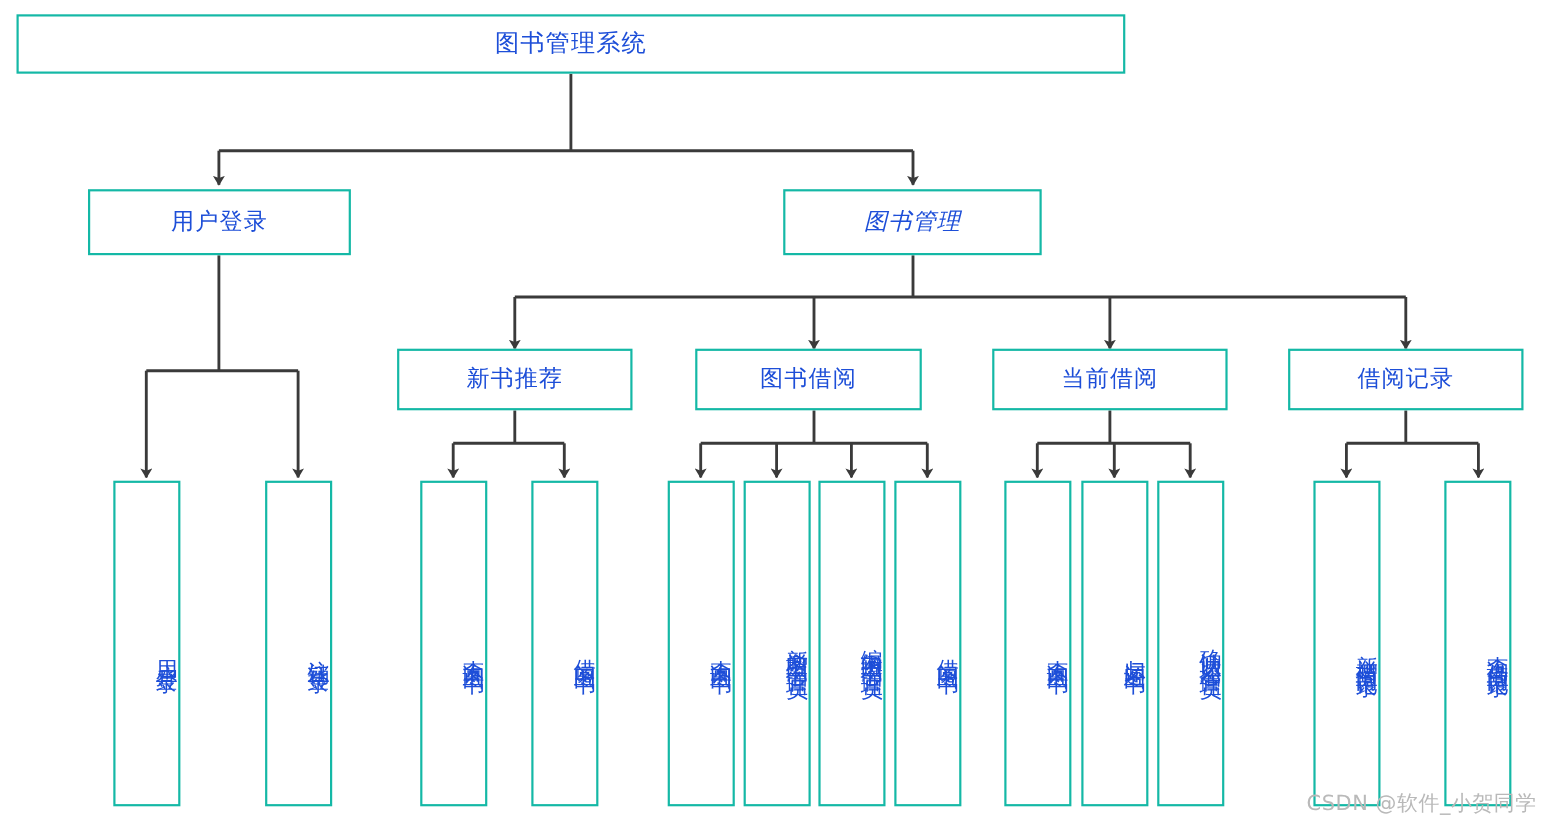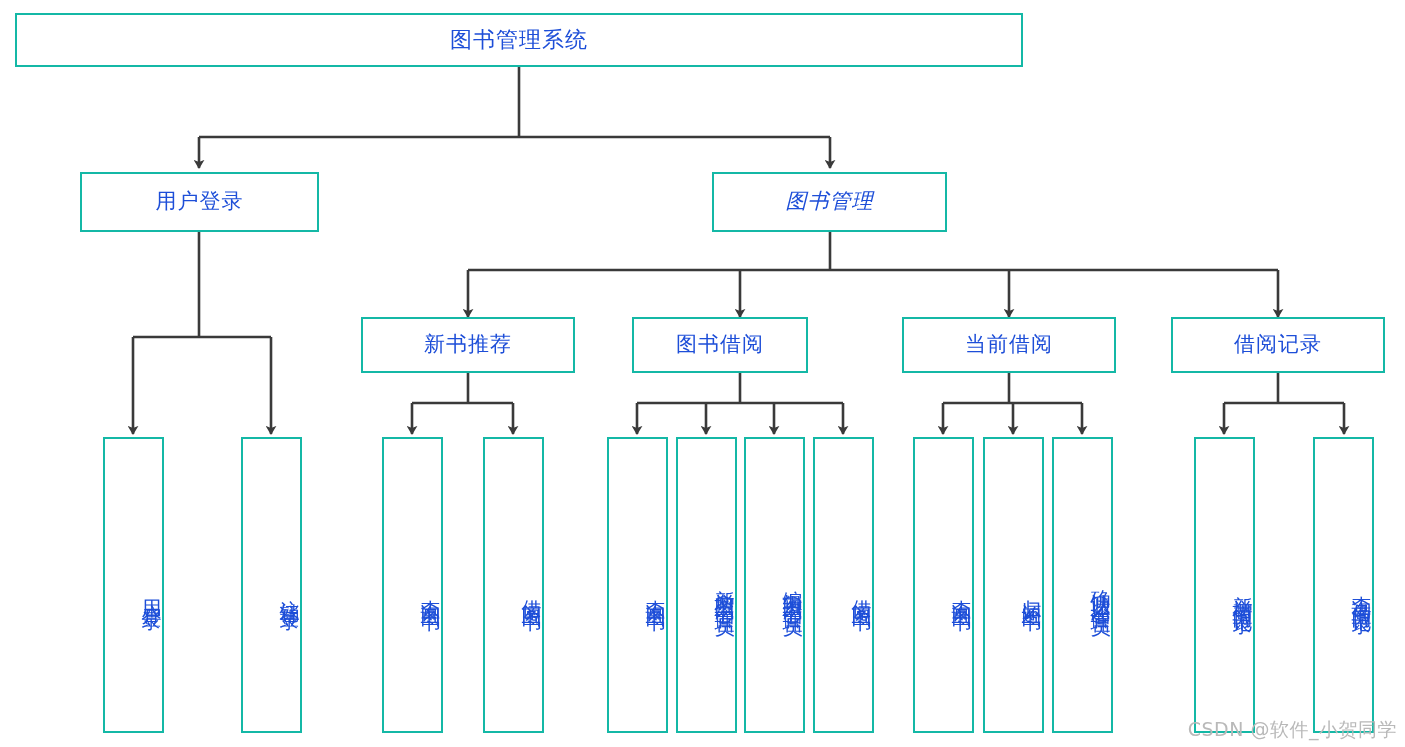--- a/index.html
+++ b/index.html
@@ -137,21 +137,21 @@
   </div>
 
   <div class="node horizontal" style="left:712px; top:172px; width:235px; height:60px;font-style:italic;">
     <span class="label">图书管理</span>
   </div>
 
   <div class="node horizontal" style="left:361px; top:317px; width:214px; height:56px;">
     <span class="label">新书推荐</span>
   </div>
 
-  <div class="node horizontal" style="left:632px; top:317px; width:176px; height:56px;">
+  <div class="node horizontal" style="left:632px; top:317px; width:206px; height:56px;">
     <span class="label">图书借阅</span>
   </div>
 
   <div class="node horizontal" style="left:1171px; top:317px; width:214px; height:56px;">
     <span class="label">借阅记录</span>
   </div>
 
   <div class="node horizontal" style="left:902px; top:317px; width:214px; height:56px;">
     <span class="label">当前借阅</span>
   </div>

